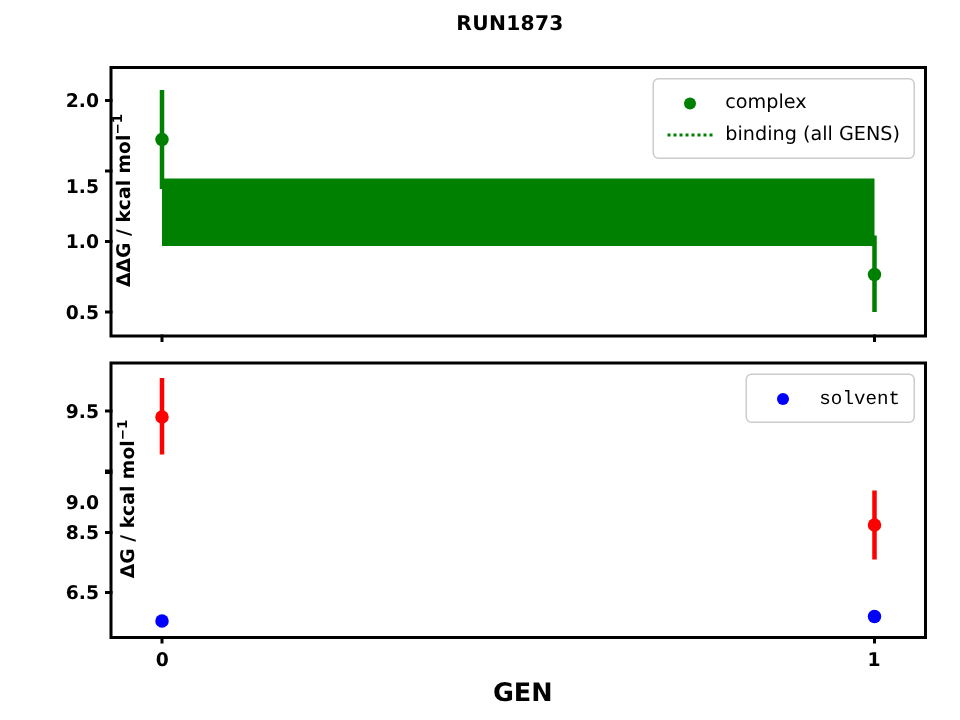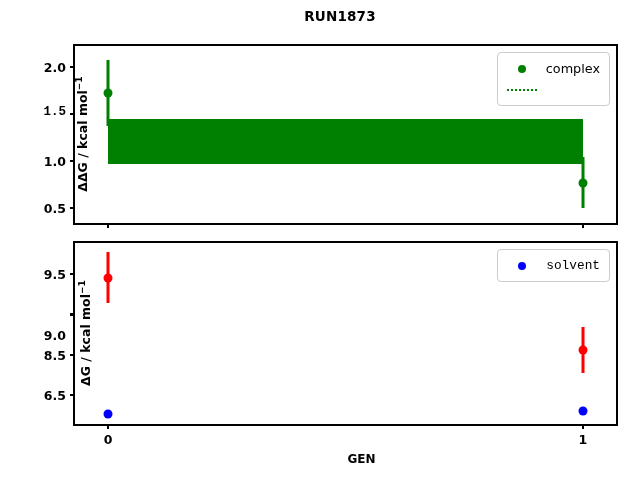--- a/index.html
+++ b/index.html
@@ -114,26 +114,26 @@
   }
   #ylabel-bottom {
     left: -70px;
     top: 50%;
     width: 160px;
     margin-top: -9px;
     text-align: center;
   }
   #xlabel {
     position: absolute;
-    left: 16px;
+    left: 3px;
     top: 100%;
     margin-top: 28px;
     width: 100%;
     text-align: center;
-    font-size: 12px;
+    font-size: 17px;
     font-weight: bold;
     color: #000000;
   }
   sup.minus1 { font-size: 0.72em; vertical-align: super; }
   
   .band {
     position: absolute;
     background: #008000;
   }
   .errbar {
@@ -213,28 +213,29 @@
         <div class="legend-row">
           <span class="legend-handle">
             <span class="legend-dot" style="background: rgb(0, 128, 0);"></span>
           </span>
           <span class="legend-text">complex</span>
         </div>
         <div class="legend-row">
           <span class="legend-handle">
             <span class="legend-dashed" style="border-top-color: rgb(0, 128, 0);"></span>
           </span>
+          <span class="legend-text">binding (all GENS)</span>
         </div>
       </div>
   <div class="ytick-mark" style="top: 160.836px;"></div>
       <div class="ytick-label" style="top: 161.936px;">0.5</div>
       <div class="ytick-mark" style="top: 113.762px;"></div>
       <div class="ytick-label" style="top: 114.862px;">1.0</div>
       <div class="ytick-mark" style="top: 66.6872px;"></div>
-      <div class="ytick-label" style="top: 66px; font-family: Liberation Mono, monospace;">1.5</div>
+      <div class="ytick-label" style="top: 78px;">1.5</div>
       <div class="ytick-mark" style="top: 19.6128px;"></div>
       <div class="ytick-label" style="top: 20.7128px;">2.0</div>
       <div class="xtick-mark" style="left: 32.1193px;"></div>
       <div class="xtick-mark" style="left: 506.681px;"></div>
     </div>
 
   <div class="axes" id="axes-bottom">
 
     <div class="ylabel" id="ylabel-bottom">
       <span>ΔG / kcal mol</span><sup class="minus1">−1</sup>

